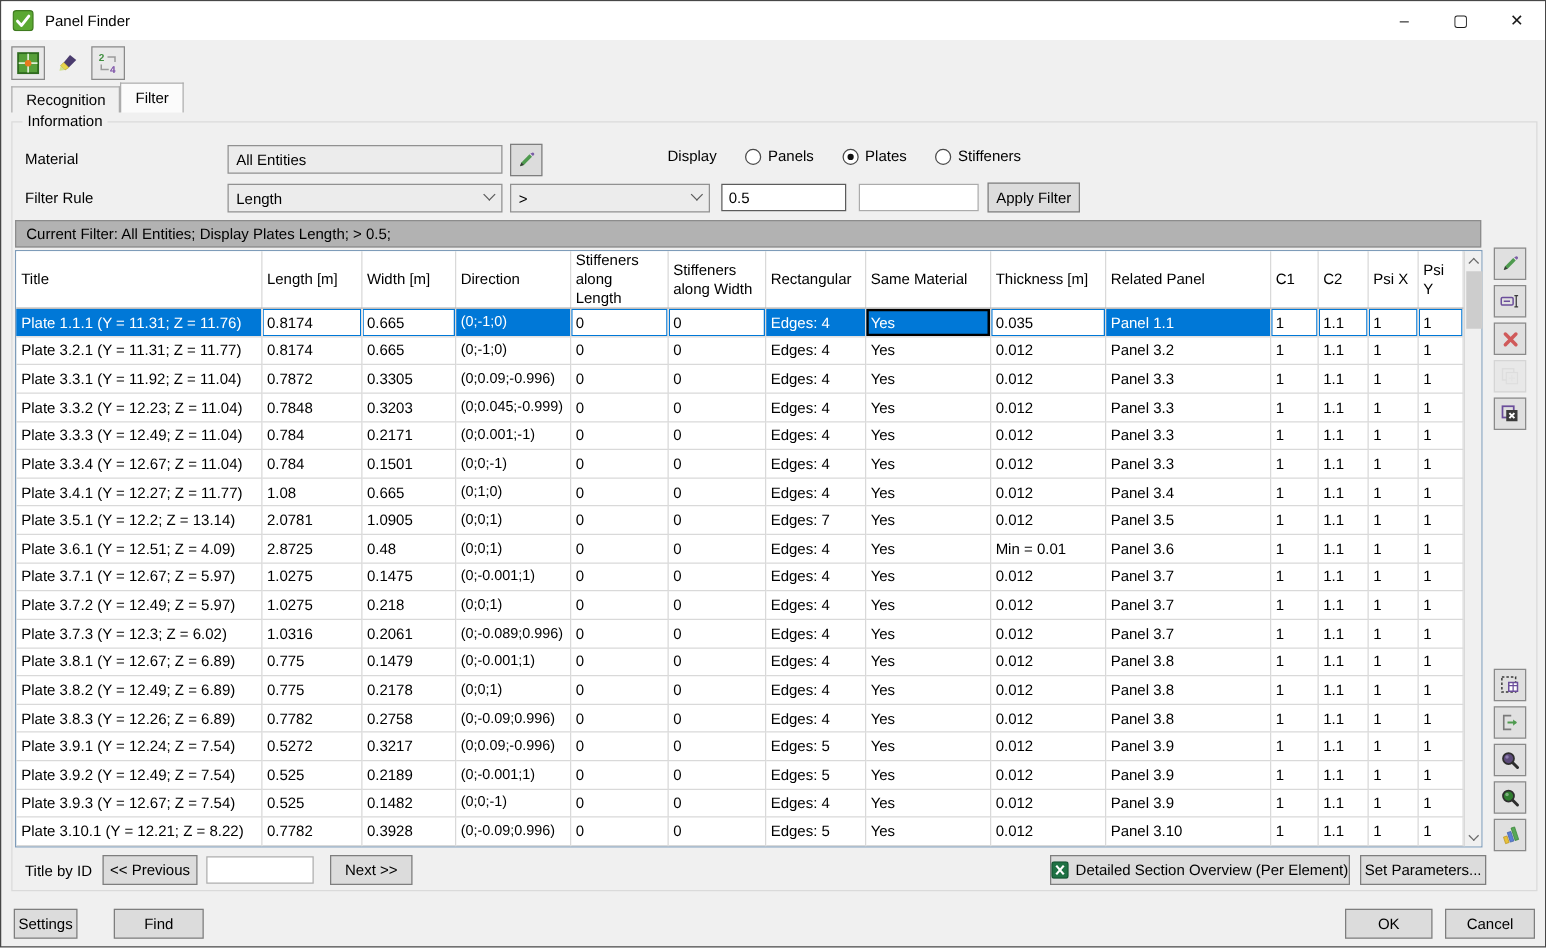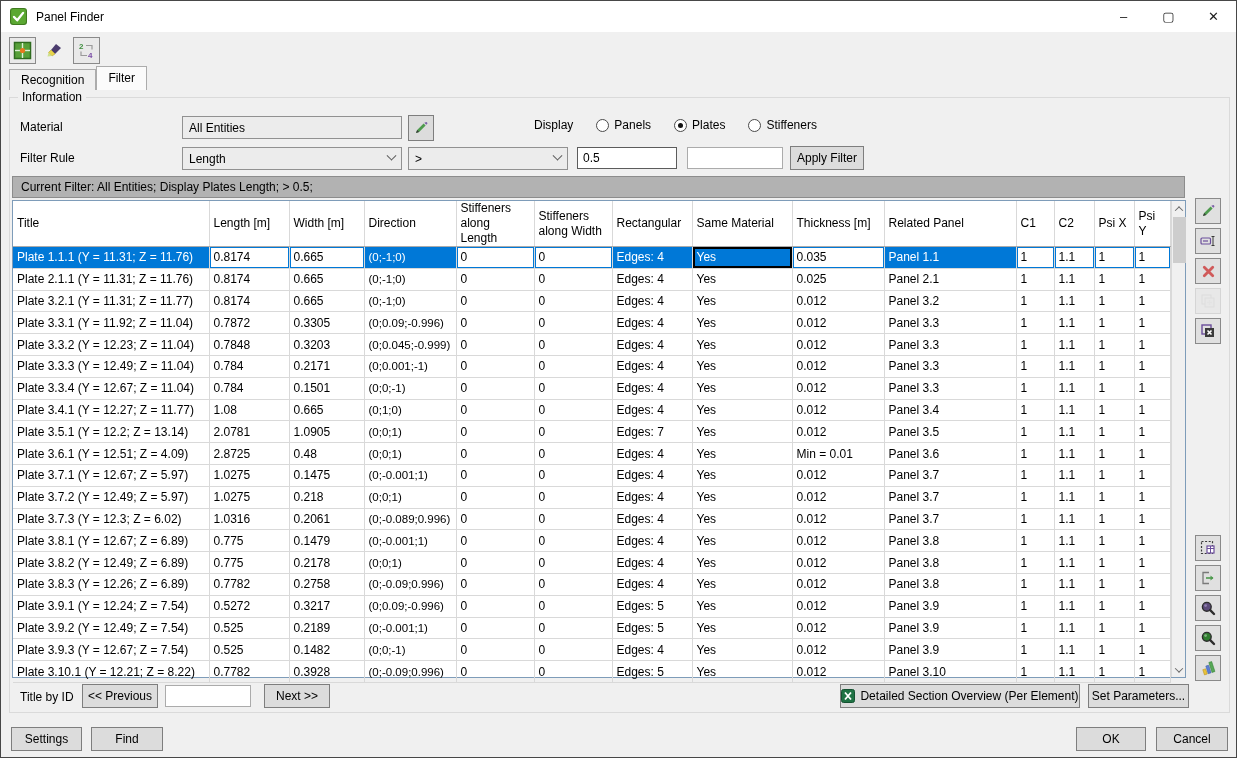--- a/index.html
+++ b/index.html
@@ -209,36 +209,20 @@
               <td class="c6 sel">Edges: 4</td>
               <td class="c7 sel sel-focus">Yes</td>
               <td class="c8 sel-input">0.035</td>
               <td class="c9 sel">Panel 1.1</td>
               <td class="c10 sel-input">1</td>
               <td class="c11 sel-input">1.1</td>
               <td class="c12 sel-input">1</td>
               <td class="c13 sel-input">1</td>
             </tr>
             <tr>
-              <td class="c0">Plate 2.1.1 (Y = 11.31; Z = 11.76)</td>
-              <td class="c1">0.8174</td>
-              <td class="c2">0.665</td>
-              <td class="c3">(0;-1;0)</td>
-              <td class="c4">0</td>
-              <td class="c5">0</td>
-              <td class="c6">Edges: 4</td>
-              <td class="c7">Yes</td>
-              <td class="c8">0.025</td>
-              <td class="c9">Panel 2.1</td>
-              <td class="c10">1</td>
-              <td class="c11">1.1</td>
-              <td class="c12">1</td>
-              <td class="c13">1</td>
-            </tr>
-            <tr>
               <td class="c0">Plate 3.2.1 (Y = 11.31; Z = 11.77)</td>
               <td class="c1">0.8174</td>
               <td class="c2">0.665</td>
               <td class="c3">(0;-1;0)</td>
               <td class="c4">0</td>
               <td class="c5">0</td>
               <td class="c6">Edges: 4</td>
               <td class="c7">Yes</td>
               <td class="c8">0.012</td>
               <td class="c9">Panel 3.2</td>
@@ -614,18 +598,18 @@
         <svg width="14" height="14" viewBox="0 0 14 14">
           <rect x="0.5" y="0.5" width="13" height="13" rx="2" fill="#1F7244" stroke="#145231"></rect>
           <path d="M4 3.5 L10 10.5 M10 3.5 L4 10.5" stroke="#FFF" stroke-width="1.8"></path>
         </svg>
         <span>Detailed Section Overview (Per Element)</span>
       </button>
       <button class="smallbtn" style="position:absolute;left:1068px;top:0px;width:101px;height:24px;">Set Parameters...</button>
     </div>
   </div>
 
-  <button class="bbtn" style="left:10px;top:726px;width:71px;">Settings</button>
+  <button class="bbtn" style="left:10px;top:726px;width:51px;">Settings</button>
   <button class="bbtn" style="left:90px;top:726px;width:72px;">Find</button>
   <button class="bbtn" style="left:1075px;top:726px;width:70px;">OK</button>
   <button class="bbtn" style="left:1155px;top:726px;width:72px;">Cancel</button>
 
 </div>
 
 </body></html>

